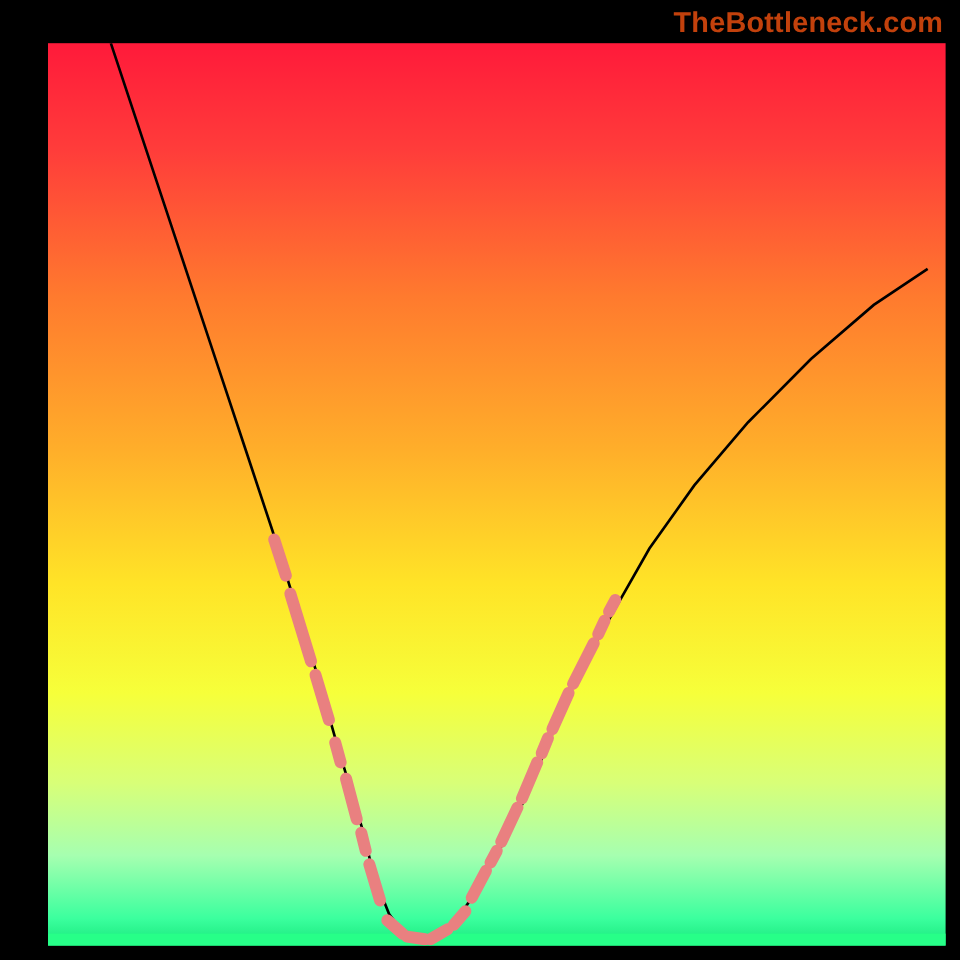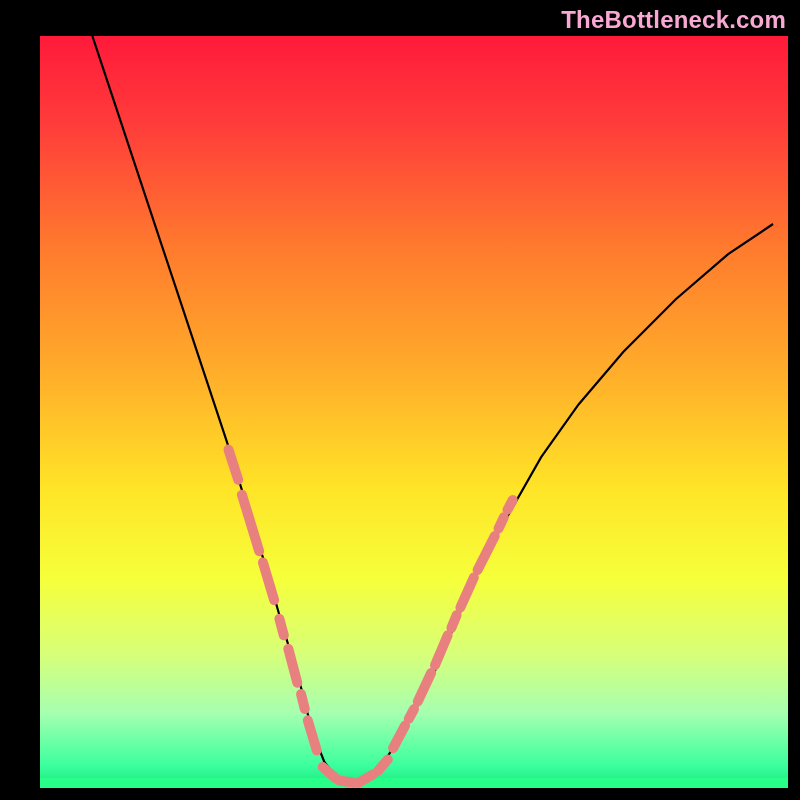--- a/index.html
+++ b/index.html
@@ -14,21 +14,21 @@
   .stage {
     position: relative;
     width: 800px;
     height: 800px;
     background: #000;
   }
   .watermark {
     position: absolute;
     top: 6px;
     right: 14px;
-    color: #f9a8d4;
+    color: #c2410c;
     font-size: 24px;
     font-weight: 600;
     letter-spacing: 0.2px;
     z-index: 10;
   }
   svg {
     position: absolute;
     top: 0;
     left: 0;
   }

